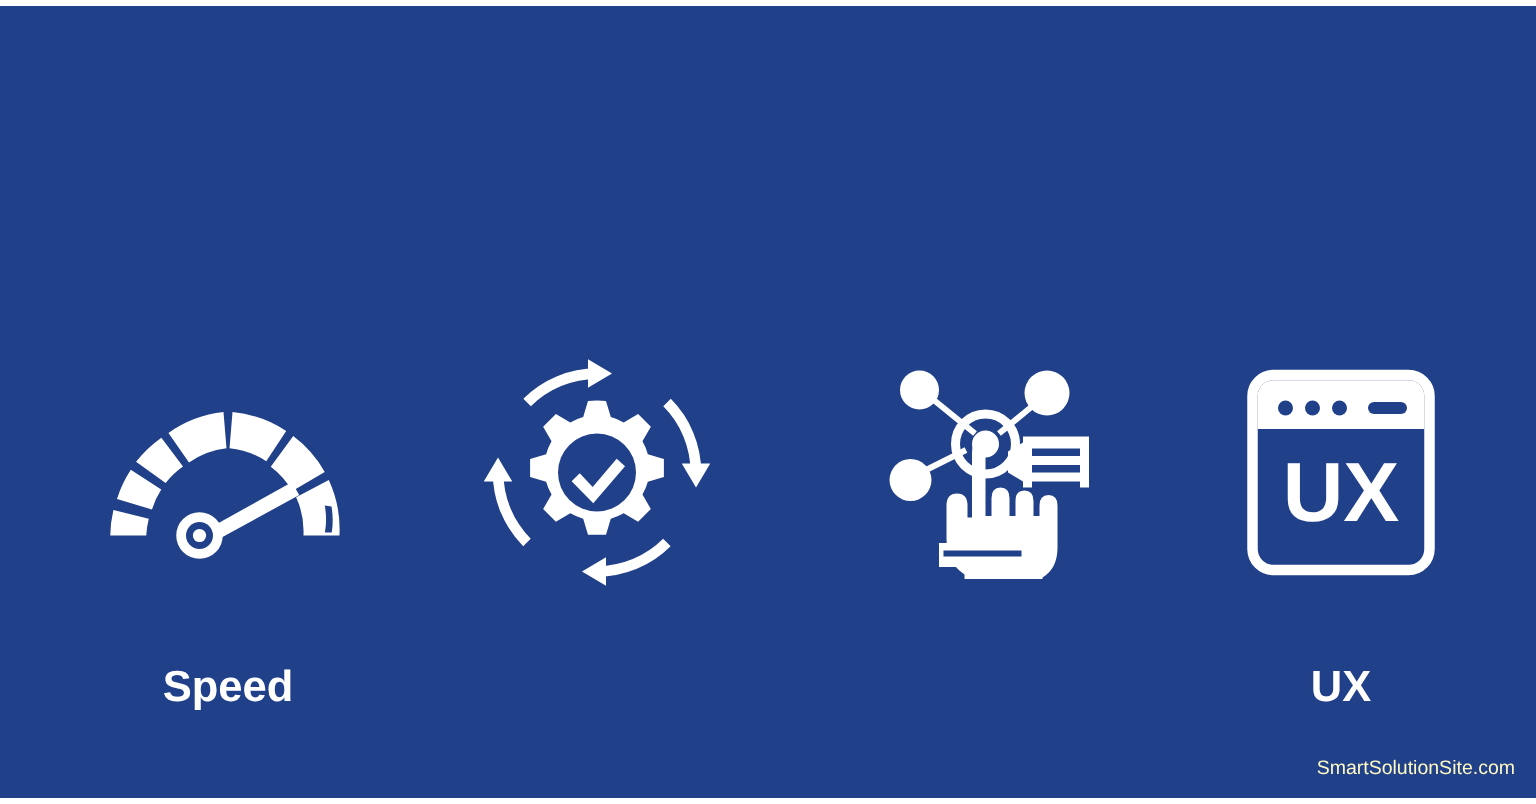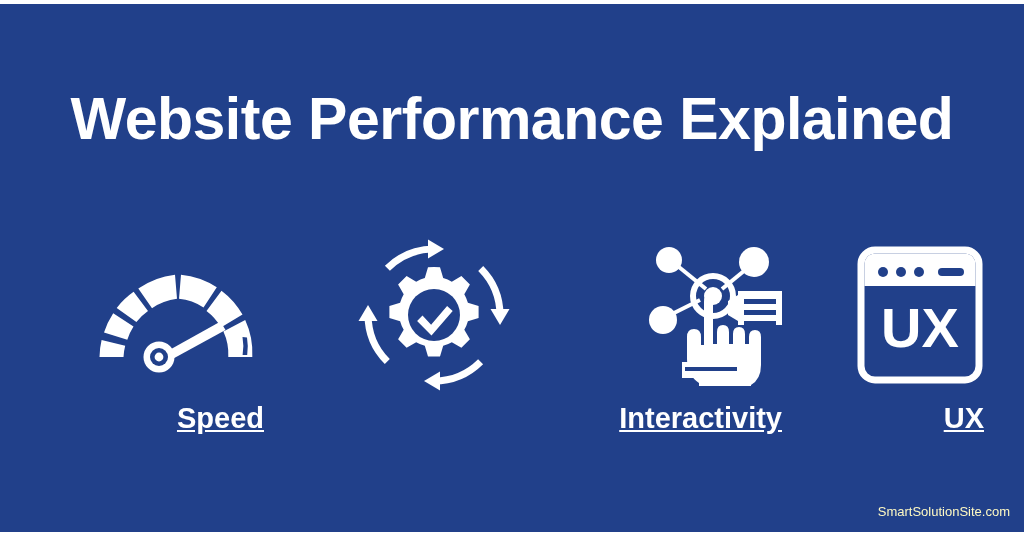--- a/index.html
+++ b/index.html
@@ -44,37 +44,37 @@
     left: 40px;
     top: 236px;
     width: 944px;
     display: flex;
     align-items: flex-start;
     justify-content: space-between;
   }
   .card {
     display: flex;
     flex-direction: column;
-    align-items: flex-end;
+    align-items: center;
+    gap: 40px;
   }
   .card-icon {
     height: 150px;
     display: flex;
     align-items: center;
     justify-content: center;
   }
   .card-label {
     margin-top: 14px;
     color: #ffffff;
     font-family: "Liberation Sans", sans-serif;
     font-size: 29px;
     font-weight: bold;
     line-height: 1;
     white-space: nowrap;
-    text-decoration: underline;
   }
   .c-speed   { width: 224px; }
   .c-stab    { width: 224px; }
   .c-inter   { width: 250px; }
   .c-ux      { width: 180px; }
   .watermark {
     position: absolute;
     right: 14px;
     bottom: 14px;
     color: #fef9c3;
@@ -84,21 +84,20 @@
     white-space: nowrap;
   }
   svg { display: block; }
 </style>
 </head>
 <body>
 
 <div class="canvas">
   <div class="stage">
 
-    <div class="title">Website Performance Explained</div>
 
     <div class="cards">
 
       <div class="card c-speed">
         <div class="card-icon">
           <svg width="172" height="116" viewBox="0 0 172 116" aria-hidden="true">
             <g fill="#ffffff">
 
               <path d="M7.5 100 A78.5 78.5 0 0 1 9.6 83.0 L33.2 88.8 A54 54 0 0 0 31.5 100 Z"></path>
               <path d="M12.0 75.6 A78.5 78.5 0 0 1 21.2 56.2 L41.5 69.4 A54 54 0 0 0 35.3 82.7 Z"></path>
@@ -172,21 +171,20 @@
               <rect x="100" y="55" width="32" height="5" fill="#21408A"></rect>
               <rect x="100" y="66" width="32" height="5" fill="#21408A"></rect>
               <rect x="100" y="77" width="32" height="5" fill="#21408A"></rect>
 
               <path d="M62 52 q7 0 7 8 l0 40 4 0 0-12 q0-7 6-7 t6 7 l0 12 4 0 0-10 q0-7 6-7 t6 7 l0 10 4 0 0-7 q0-7 6-7 t6 7 l0 28 q0 14 -10 20 l0 6 -52 0 0-8 q-12-8 -12-24 l0-22 q0-8 7-8 t7 8 l0 8 3 0 0-43 q0-8 6-8 z"></path>
               <rect x="38" y="118" width="58" height="16" fill="#ffffff"></rect>
               <rect x="41" y="123" width="52" height="4" fill="#21408A"></rect>
             </g>
           </svg>
         </div>
-        <div class="card-label">Interactivity</div>
       </div>
 
       <div class="card c-ux">
         <div class="card-icon">
           <svg width="128" height="140" viewBox="0 0 128 140" aria-hidden="true">
 
             <rect x="5" y="5" width="118" height="130" rx="14" ry="14" fill="none" stroke="#ffffff" stroke-width="7"></rect>
 
             <path d="M8.5 19 a10.5 10.5 0 0 1 10.5-10.5 l90 0 a10.5 10.5 0 0 1 10.5 10.5 l0 22 -111 0 z" fill="#ffffff"></path>
             <g fill="#21408A">

